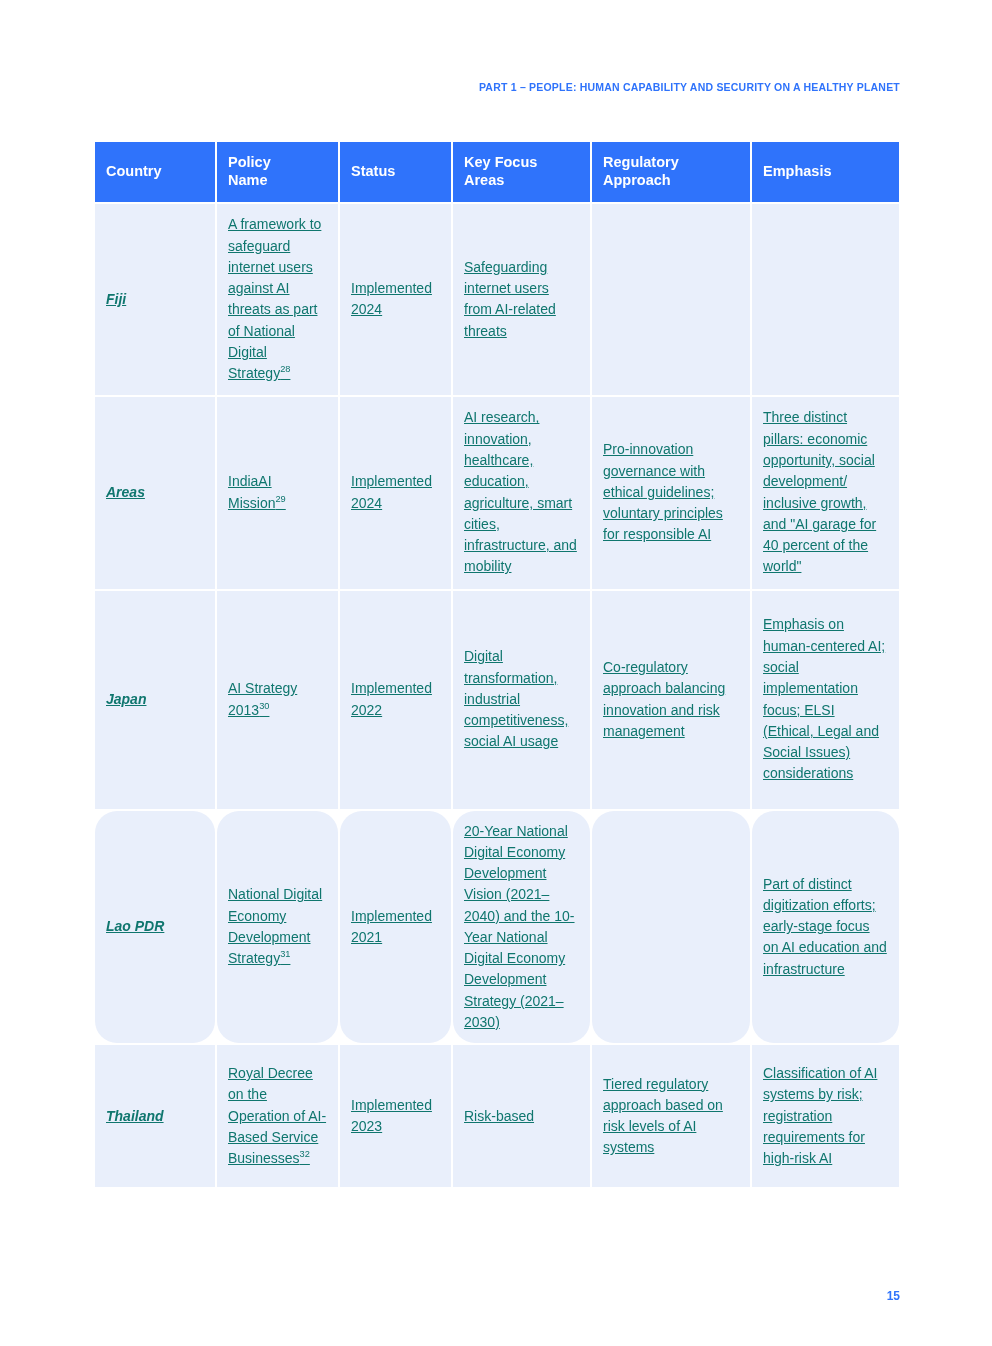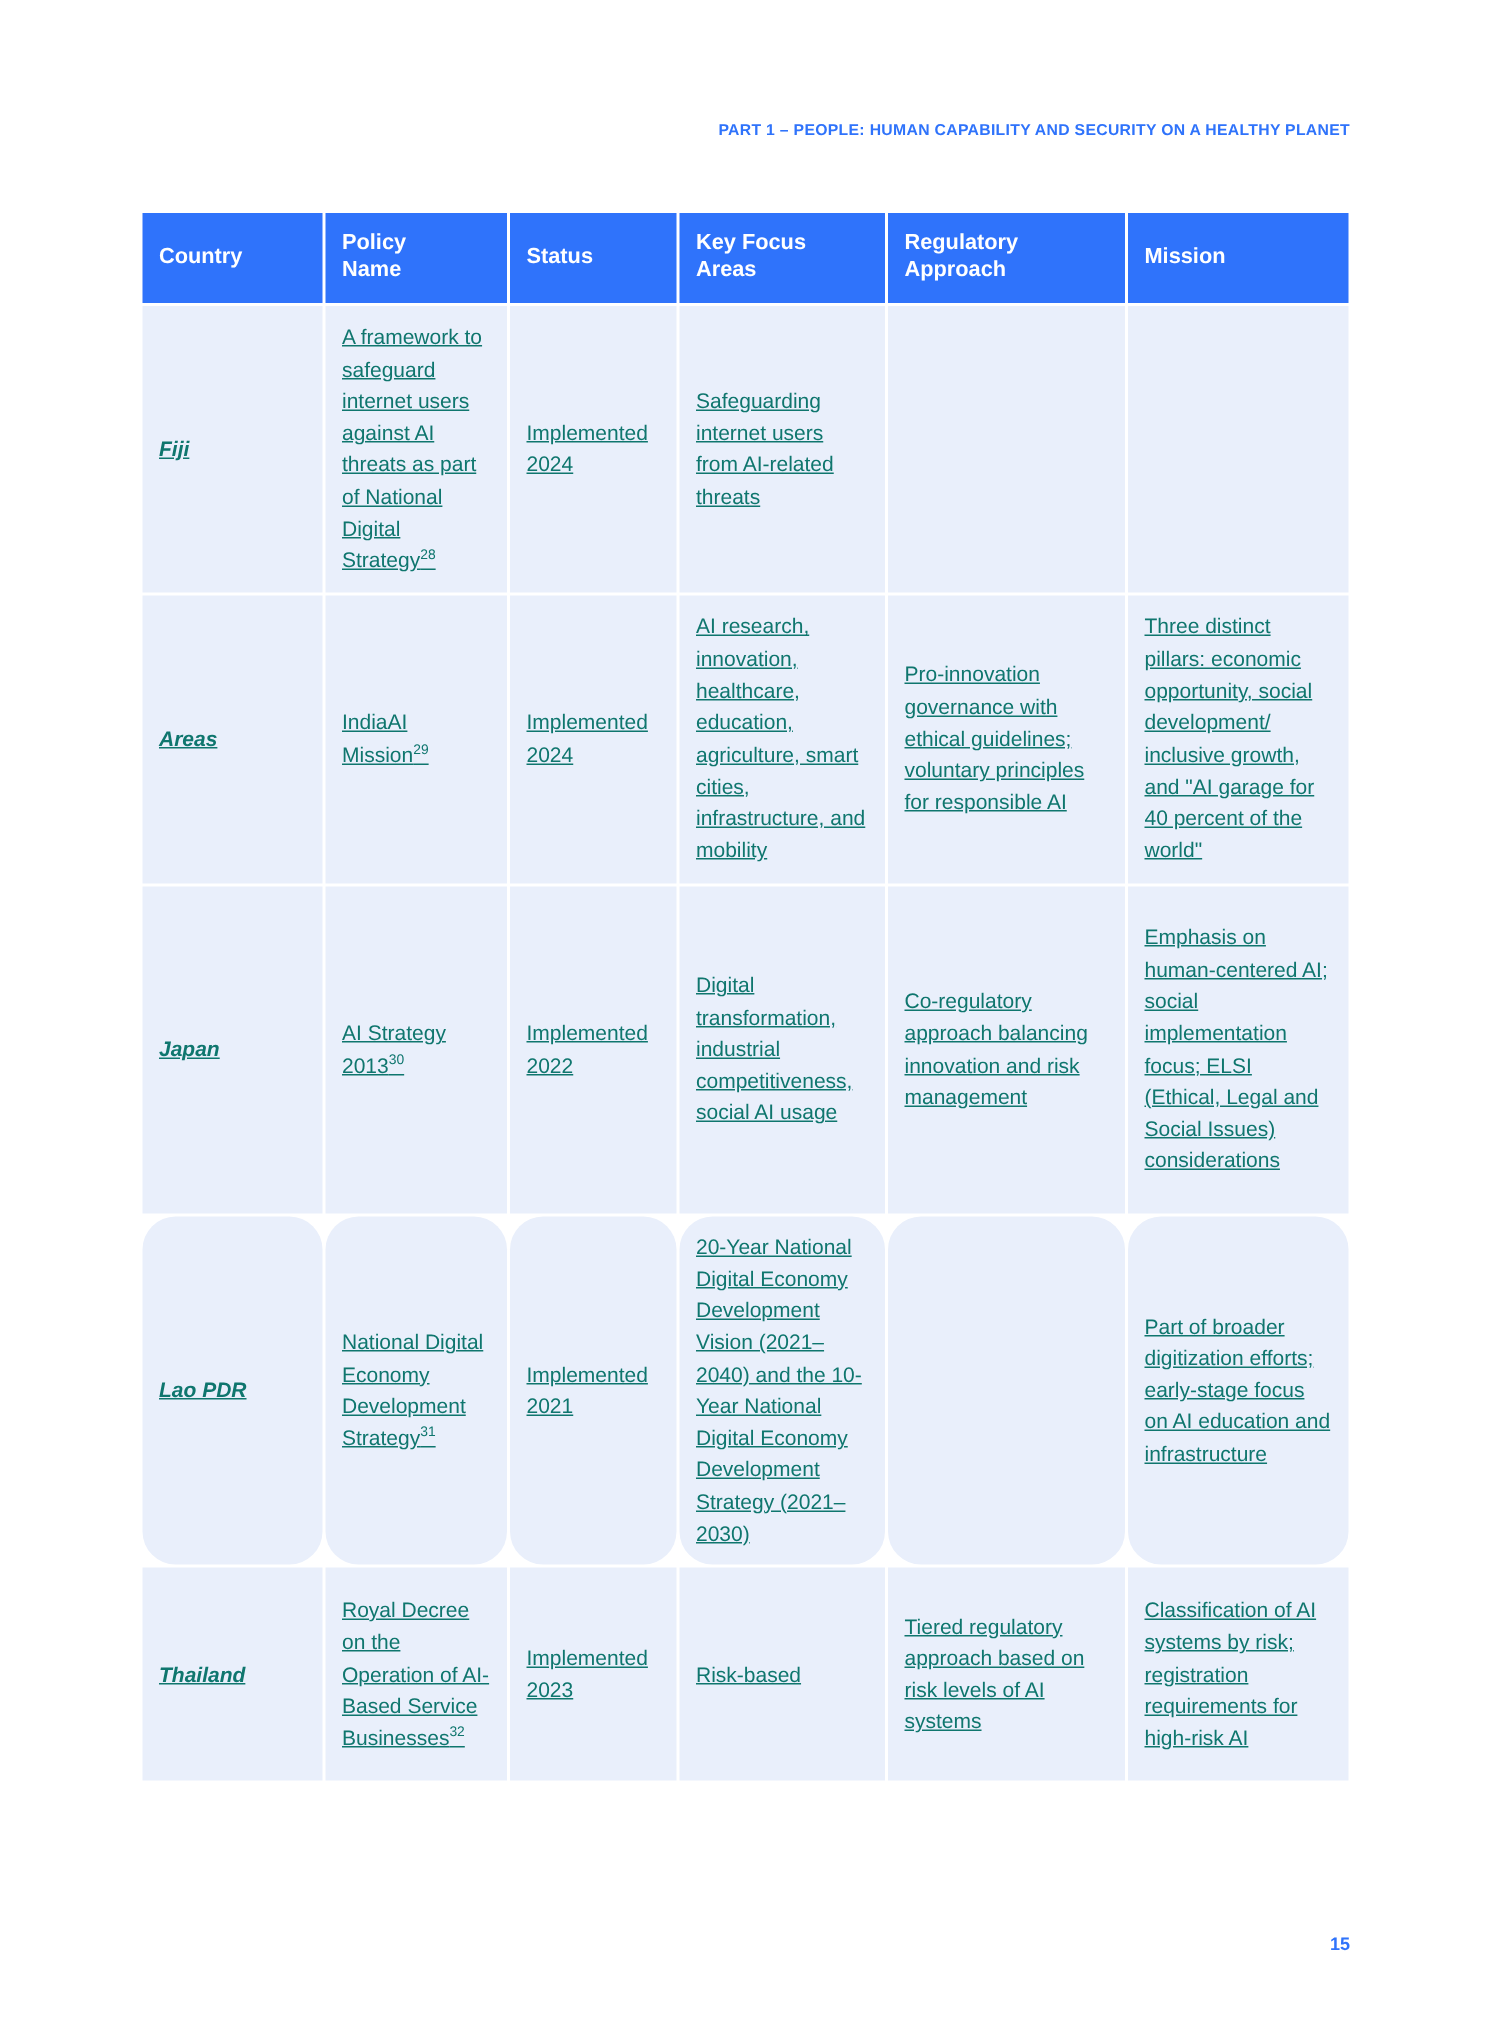--- a/index.html
+++ b/index.html
@@ -144,21 +144,21 @@
           </th>
           <th>
             <span>Key Focus</span><br>
             <span>Areas</span>
           </th>
           <th>
             <span>Regulatory</span><br>
             <span>Approach</span>
           </th>
           <th>
-            <span>Mission</span>
+            <span>Emphasis</span>
           </th>
         </tr>
       </thead>
       <tbody>
 
         <tr class="row-fiji">
           <td class="country-cell">Fiji</td>
           <td><span>A framework to safeguard internet users against AI threats as part of National Digital Strategy</span><sup>28</sup></td>
           <td>Implemented 2024</td>
           <td>Safeguarding internet users from AI-related threats</td>
@@ -183,21 +183,21 @@
           <td>Co-regulatory approach balancing innovation and risk management</td>
           <td>Emphasis on human-centered AI; social implementation focus; ELSI (Ethical, Legal and Social Issues) considerations</td>
         </tr>
 
         <tr class="row-lao">
           <td class="country-cell">Lao PDR</td>
           <td><span>National Digital Economy Development Strategy</span><sup>31</sup></td>
           <td>Implemented 2021</td>
           <td>20-Year National Digital Economy Development Vision (2021–2040) and the 10-Year National Digital Economy Development Strategy (2021–2030)</td>
           <td></td>
-          <td>Part of broader digitization efforts; early-stage focus on AI education and infrastructure</td>
+          <td>Part of distinct digitization efforts; early-stage focus on AI education and infrastructure</td>
         </tr>
 
 
         <tr class="row-thailand">
           <td class="country-cell">Thailand</td>
           <td><span>Royal Decree on the Operation of AI-Based Service Businesses</span><sup>32</sup></td>
           <td>Implemented 2023</td>
           <td>Risk-based</td>
           <td>Tiered regulatory approach based on risk levels of AI systems</td>
           <td>Classification of AI systems by risk; registration requirements for high-risk AI</td>

